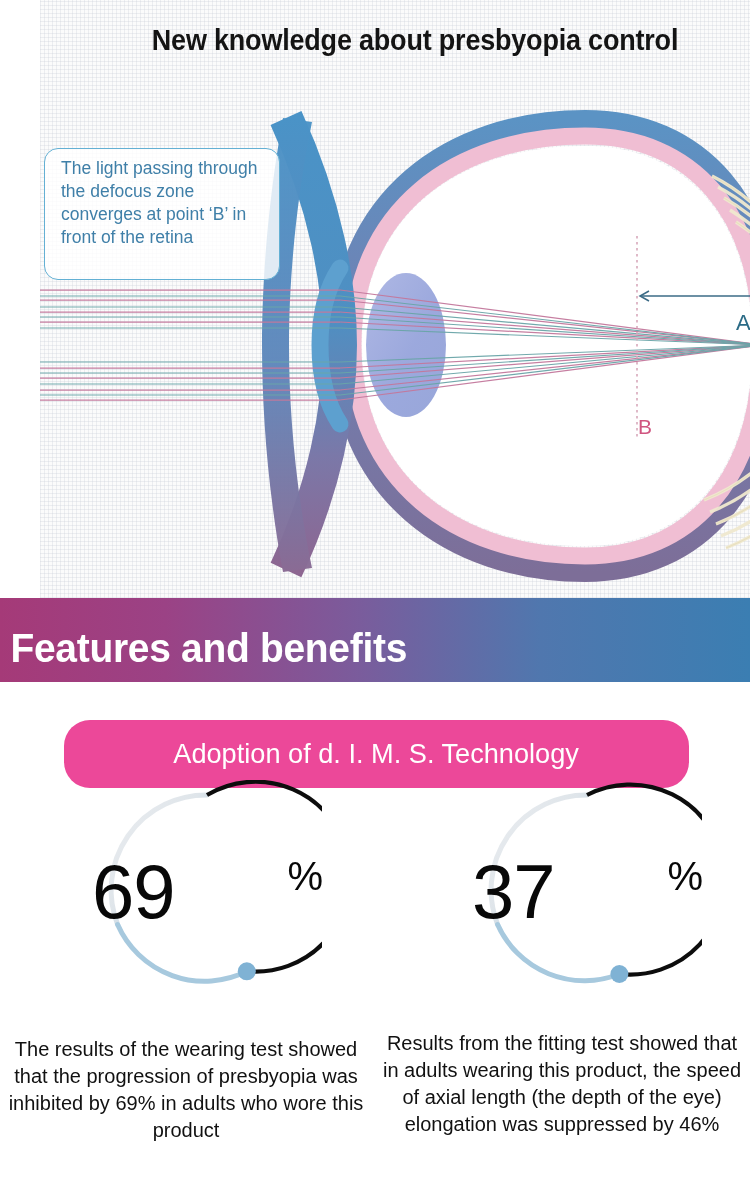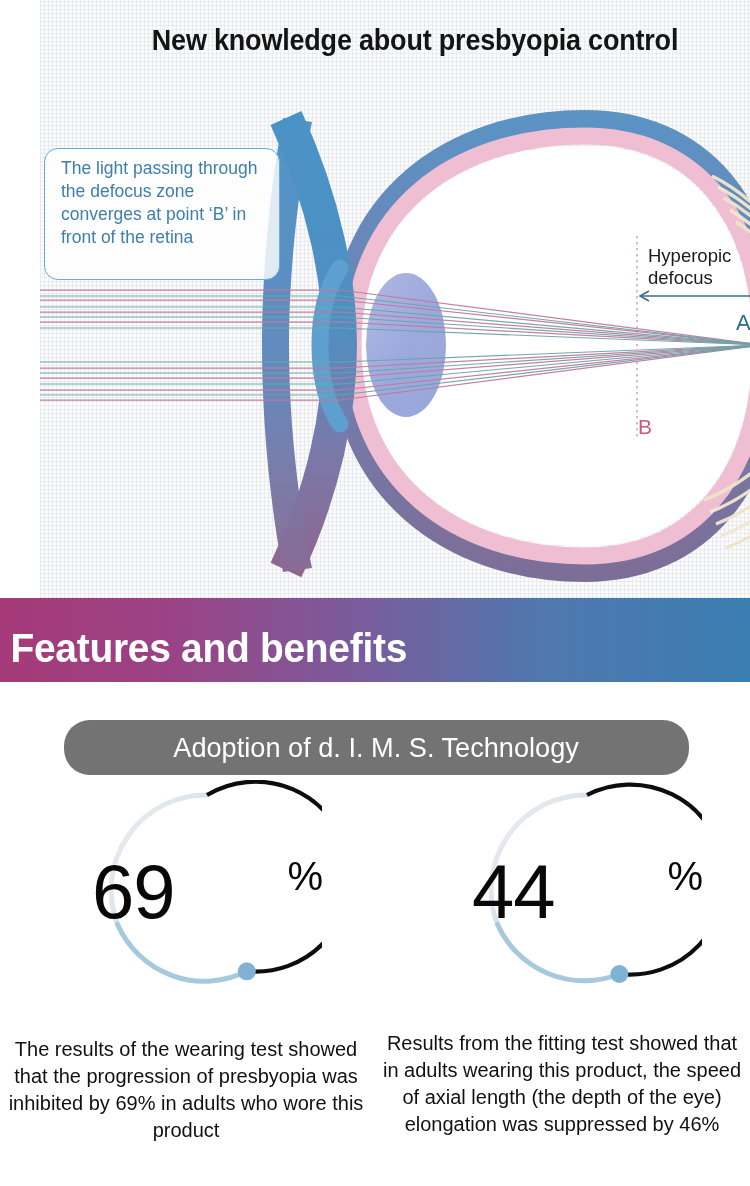--- a/index.html
+++ b/index.html
@@ -83,22 +83,22 @@
     letter-spacing:-0.3px;
     white-space:nowrap;
   }
 
   
   .features{
     position:absolute;left:0;top:682px;width:750px;height:504px;
     background:#ffffff;
   }
   .pill{
-    position:absolute;left:64px;top:38px;width:625px;height:55px;
-    background:#737373;border-radius:26px;
+    position:absolute;left:64px;top:38px;width:625px;height:68px;
+    background:#ec4899;border-radius:26px;
     display:flex;align-items:center;justify-content:center;
   }
   .pill-text{
     color:#ffffff;font-size:28px;
     transform:scaleX(.97);
     white-space:nowrap;
   }
 
   .donuts{position:absolute;left:0;top:98px;width:750px;height:250px;}
   .donut-wrap{position:absolute;width:230px;height:220px;}
@@ -279,22 +279,20 @@
           <line x1="601" y1="296" x2="722" y2="296"></line>
           <polyline points="609,291 600,296 609,301" fill="none"></polyline>
           <polyline points="714,291 723,296 714,301" fill="none"></polyline>
         </g>
       </g>
     </svg>
 
     <div class="callout callout-blue">The light passing through the defocus zone converges at point ‘B’ in front of the retina</div>
 
 
-    <div class="anno-hyperopic">Hyperopic
-defocus</div>
 
     <div class="anno-a">A</div>
 
     <div class="anno-b">B</div>
   </div>
 
   <div class="banner">
     <div class="banner-text">Features and benefits</div>
   </div>
 
@@ -343,21 +341,21 @@
           </defs>
           <path d="M 115 15
                    A 95 95 0 0 0 25.6 144.5" fill="none" stroke="url(#trackGrad2)" stroke-width="5" stroke-linecap="round"></path>
           <path d="M 25.6 144.5
                    A 95 95 0 0 0 147.4 194.0" fill="none" stroke="#a7c9de" stroke-width="5" stroke-linecap="round"></path>
           <path d="M 115 15
                    A 95 95 0 1 1 147.4 194.0" fill="none" stroke="#0d0d0d" stroke-width="4.2" stroke-linecap="butt"></path>
           <circle cx="147.4" cy="194.0" r="9" fill="#7fb2d4"></circle>
         </svg>
         <div class="donut-value">
-          <span class="donut-num">44</span>
+          <span class="donut-num">37</span>
           <span class="donut-pct">%</span>
         </div>
       </div>
     </div>
 
     <div class="captions">
       <div class="caption caption-left">The results of the wearing test showed that the progression of presbyopia was inhibited by 69% in adults who wore this product</div>
       <div class="caption caption-right">Results from the fitting test showed that in adults wearing this product, the speed of axial length (the depth of the eye) elongation was suppressed by 46%</div>
     </div>
   </div>

